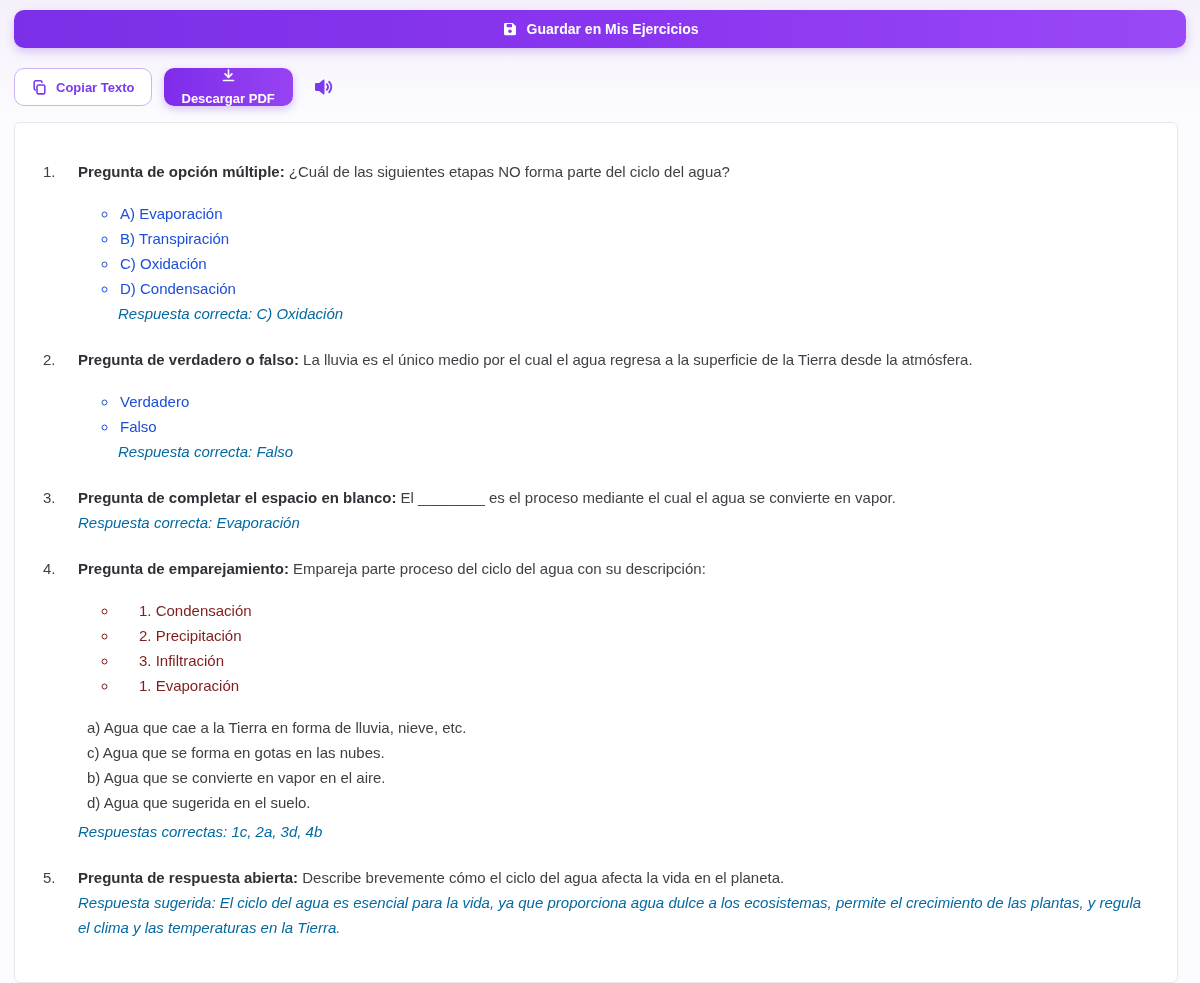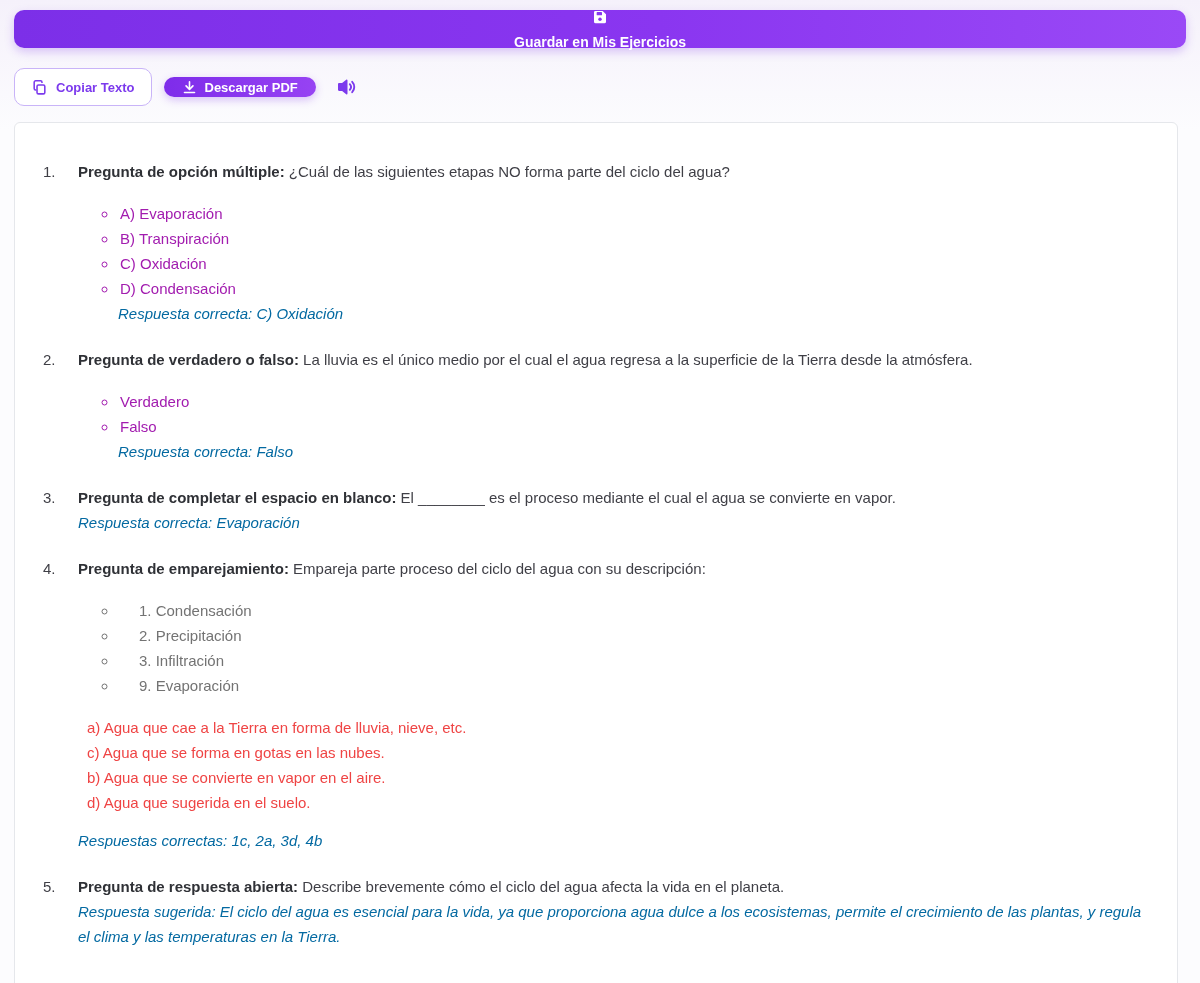--- a/index.html
+++ b/index.html
@@ -14,47 +14,47 @@
   
   .save-bar {
     width: 1172px; height: 38px;
     border: none; cursor: pointer;
     border-radius: 10px;
     background: linear-gradient(90deg, #7c2fe8 0%, #8a36f0 55%, #9a49f6 100%);
     box-shadow: 0 4px 10px rgba(124, 47, 232, 0.25);
     color: #ffffff; font-weight: bold; font-size: 14px;
     display: flex; align-items: center; justify-content: center; gap: 9px;
     font-family: inherit;
-    flex-direction: column;
   }
 
   
   .actions-row {
     margin-top: 20px;
     display: flex; align-items: center; gap: 12px;
     height: 38px;
   }
   .btn-outline {
     height: 38px; padding: 0 16px;
     background: #ffffff;
     border: 1.5px solid #c9b4f8;
     border-radius: 10px;
     color: #7c3aed; font-weight: bold; font-size: 13px;
     display: inline-flex; align-items: center; gap: 8px;
     cursor: pointer; font-family: inherit;
   }
   .btn-solid {
-    height: 20px; padding: 0 18px;
+    height: 38px; padding: 0 18px;
     background: linear-gradient(90deg, #7e2cea 0%, #9743f3 100%);
     border: none;
     border-radius: 10px;
     color: #ffffff; font-weight: bold; font-size: 13px;
     display: inline-flex; align-items: center; gap: 8px;
     cursor: pointer; font-family: inherit;
     box-shadow: 0 3px 8px rgba(124, 47, 232, 0.28);
+    flex-direction: column;
   }
   .speaker-btn {
     background: none; border: none; cursor: pointer;
     display: inline-flex; align-items: center; margin-left: 2px;
     padding: 4px;
   }
 
   
   .card {
     margin-top: 16px;
@@ -71,31 +71,31 @@
   .question:last-child { margin-bottom: 0; }
   .q-num { width: 24px; flex: 0 0 24px; text-align: left; margin-right: 11px; color: #3f3f46; }
   .q-body { flex: 1; }
   .q-head { margin-bottom: 17px; color: #3f3f46; }
   .q-head.tight { margin-bottom: 0; }
   .q-label { font-weight: bold; color: #2f3136; text-align: right; }
 
   ul.options {
     list-style-type: circle;
     padding-left: 40px;
-    color: #a21caf;
+    color: #1d4ed8;
     margin-top: 12px;
   }
   ul.options li { padding-left: 2px; }
 
-  ul.match { list-style-type: circle; padding-left: 40px; color: #737373; margin-bottom: 17px; }
+  ul.match { list-style-type: circle; padding-left: 40px; color: #7f1d1d; margin-bottom: 17px; }
   ul.match li span { display: inline-block; margin-left: 21px; }
 
   .answer { font-style: italic; color: #0369a1; }
   .answer.indent { margin-left: 40px; }
-  .descriptions { color: #ef4444; margin-left: 9px; margin-bottom: 13px; }
+  .descriptions { color: #404040; margin-left: 9px; margin-bottom: 4px; }
   .answer.slight { }
 
   .icon { display: inline-flex; flex: 0 0 auto; }
 </style>
 </head>
 <body>
 
 <button class="save-bar">
   <span class="icon">
     <svg width="16" height="16" viewBox="0 0 24 24">
@@ -177,21 +177,21 @@
   </div>
 
   <div class="question">
     <span class="q-num">4.</span>
     <div class="q-body">
       <p class="q-head"><span class="q-label">Pregunta de emparejamiento:</span> <span>Empareja parte proceso del ciclo del agua con su descripción:</span></p>
       <ul class="match">
         <li><span>1. Condensación</span></li>
         <li><span>2. Precipitación</span></li>
         <li><span>3. Infiltración</span></li>
-        <li><span>9. Evaporación</span></li>
+        <li><span>1. Evaporación</span></li>
       </ul>
       <div class="descriptions">
         <p>a) Agua que cae a la Tierra en forma de lluvia, nieve, etc.</p>
         <p>c) Agua que se forma en gotas en las nubes.</p>
         <p>b) Agua que se convierte en vapor en el aire.</p>
         <p>d) Agua que sugerida en el suelo.</p>
       </div>
       <p class="answer slight">Respuestas correctas: 1c, 2a, 3d, 4b</p>
     </div>
   </div>

